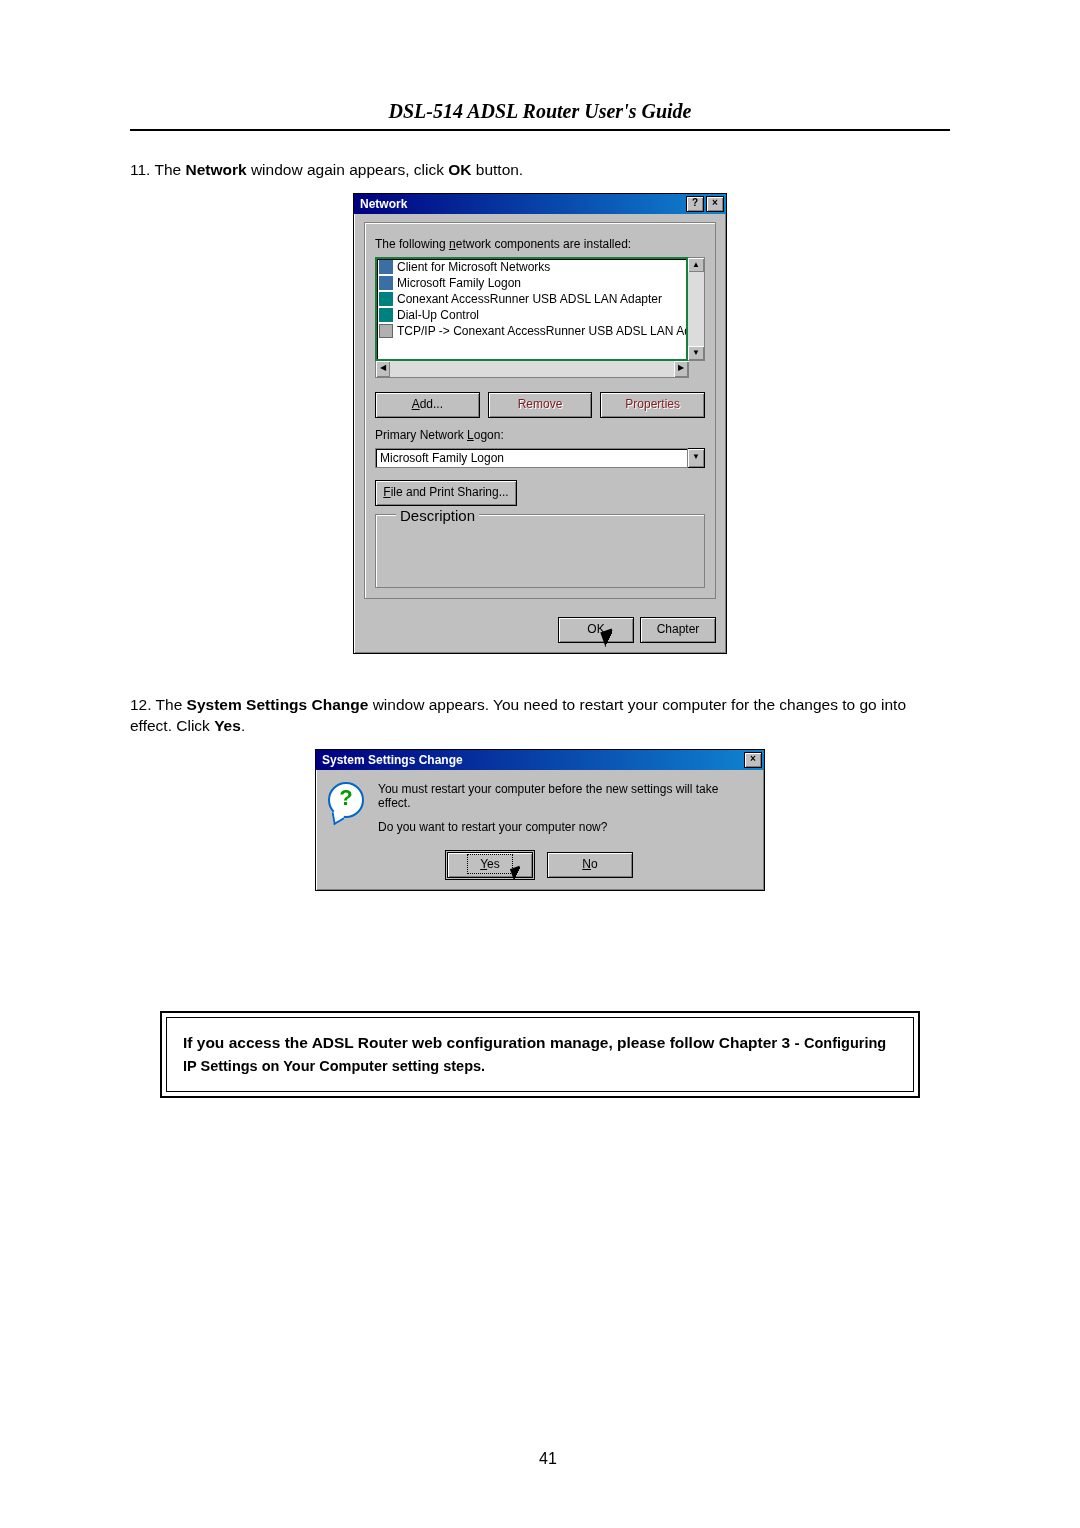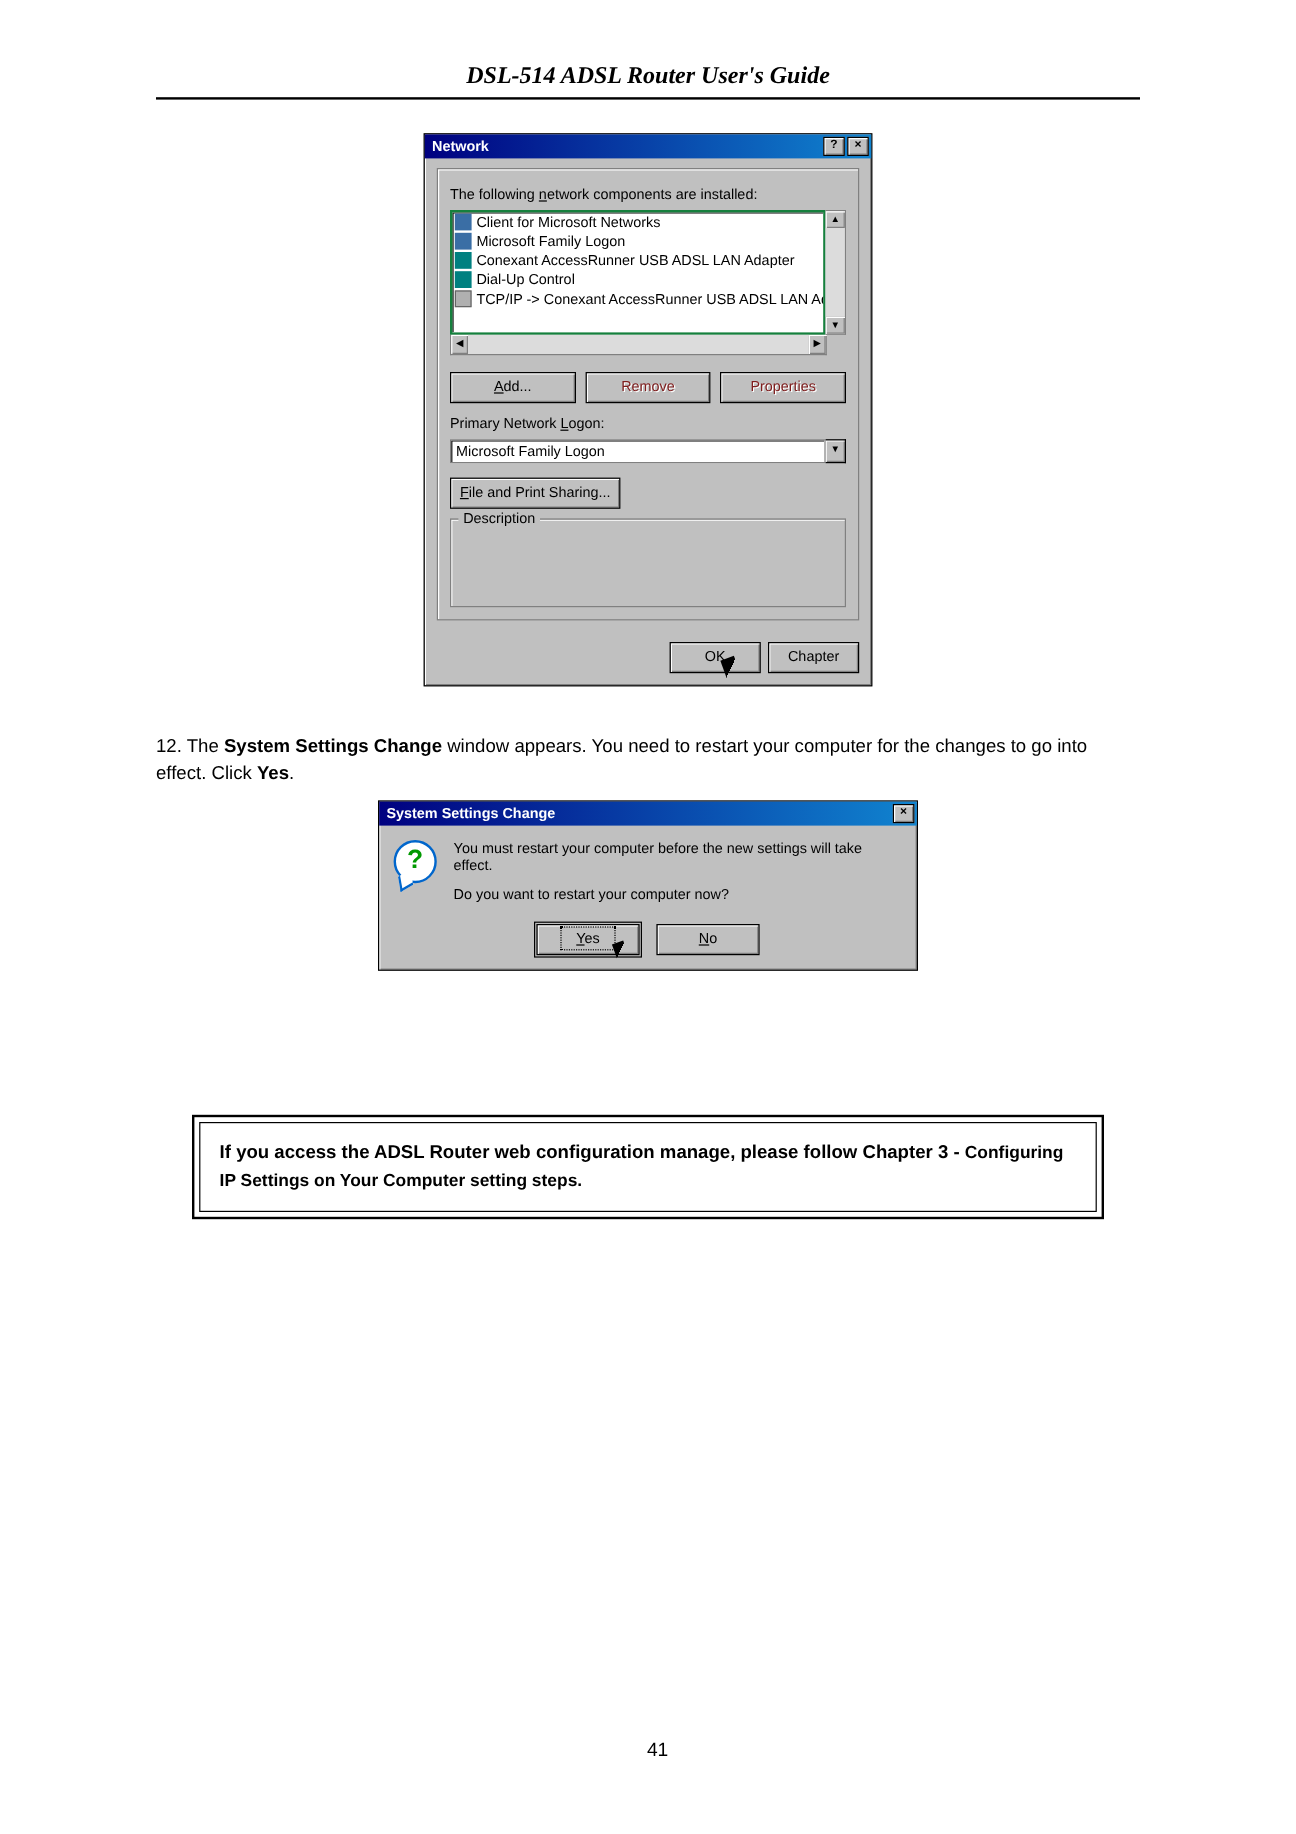--- a/index.html
+++ b/index.html
@@ -9,21 +9,21 @@
     height: 1528px;
     background: #fff;
     font-family: Arial, Helvetica, sans-serif;
     color: #000;
   }
   .page {
     position: relative;
     width: 1080px;
     height: 1528px;
     box-sizing: border-box;
-    padding: 52px 130px 0 130px;
+    padding: 100px 130px 0 130px;
   }
   .header-title {
     text-align: center;
     font-style: italic;
     font-weight: bold;
     font-size: 20px;
     font-family: "Times New Roman", Times, serif;
     padding-bottom: 6px;
   }
   .header-rule {
@@ -194,24 +194,24 @@
   .groupbox {
     border: 1px solid #808080;
     box-shadow: 1px 1px 0 #fff inset;
     padding: 8px;
     height: 56px;
     position: relative;
     margin-top: 6px;
   }
   .group-title {
     position: absolute;
-    top: -8px; left: 6px;
+    top: -8px; left: 20px;
     background: #c0c0c0;
     padding: 0 4px;
-    font-size: 12px;
+    font-size: 15px;
   }
   .dlg-footer {
     display: flex;
     justify-content: flex-end;
     gap: 6px;
     padding: 8px 10px 10px 0;
   }
   .dlg-footer .w95btn { flex: 0 0 74px; }
   .cursor {
     position: relative;
@@ -318,20 +318,23 @@
 
   .u { text-decoration: underline; }
 </style>
 </head>
 <body>
 
 <div class="page">
   <div class="header-title">DSL-514 ADSL Router User's Guide</div>
   <hr class="header-rule">
 
+  <p class="step">
+    <span>11. </span><span>The </span><span class="bold">Network</span><span> window again appears, click </span><span class="bold">OK</span><span> button.</span>
+  </p>
 
   <div class="screenshot-wrap">
     <div class="win95">
       <div class="titlebar">
         <span>Network</span>
         <span class="spacer"></span>
         <span class="tb-btn">?</span>
         <span class="tb-btn">×</span>
       </div>
       <div class="dlg-body">

